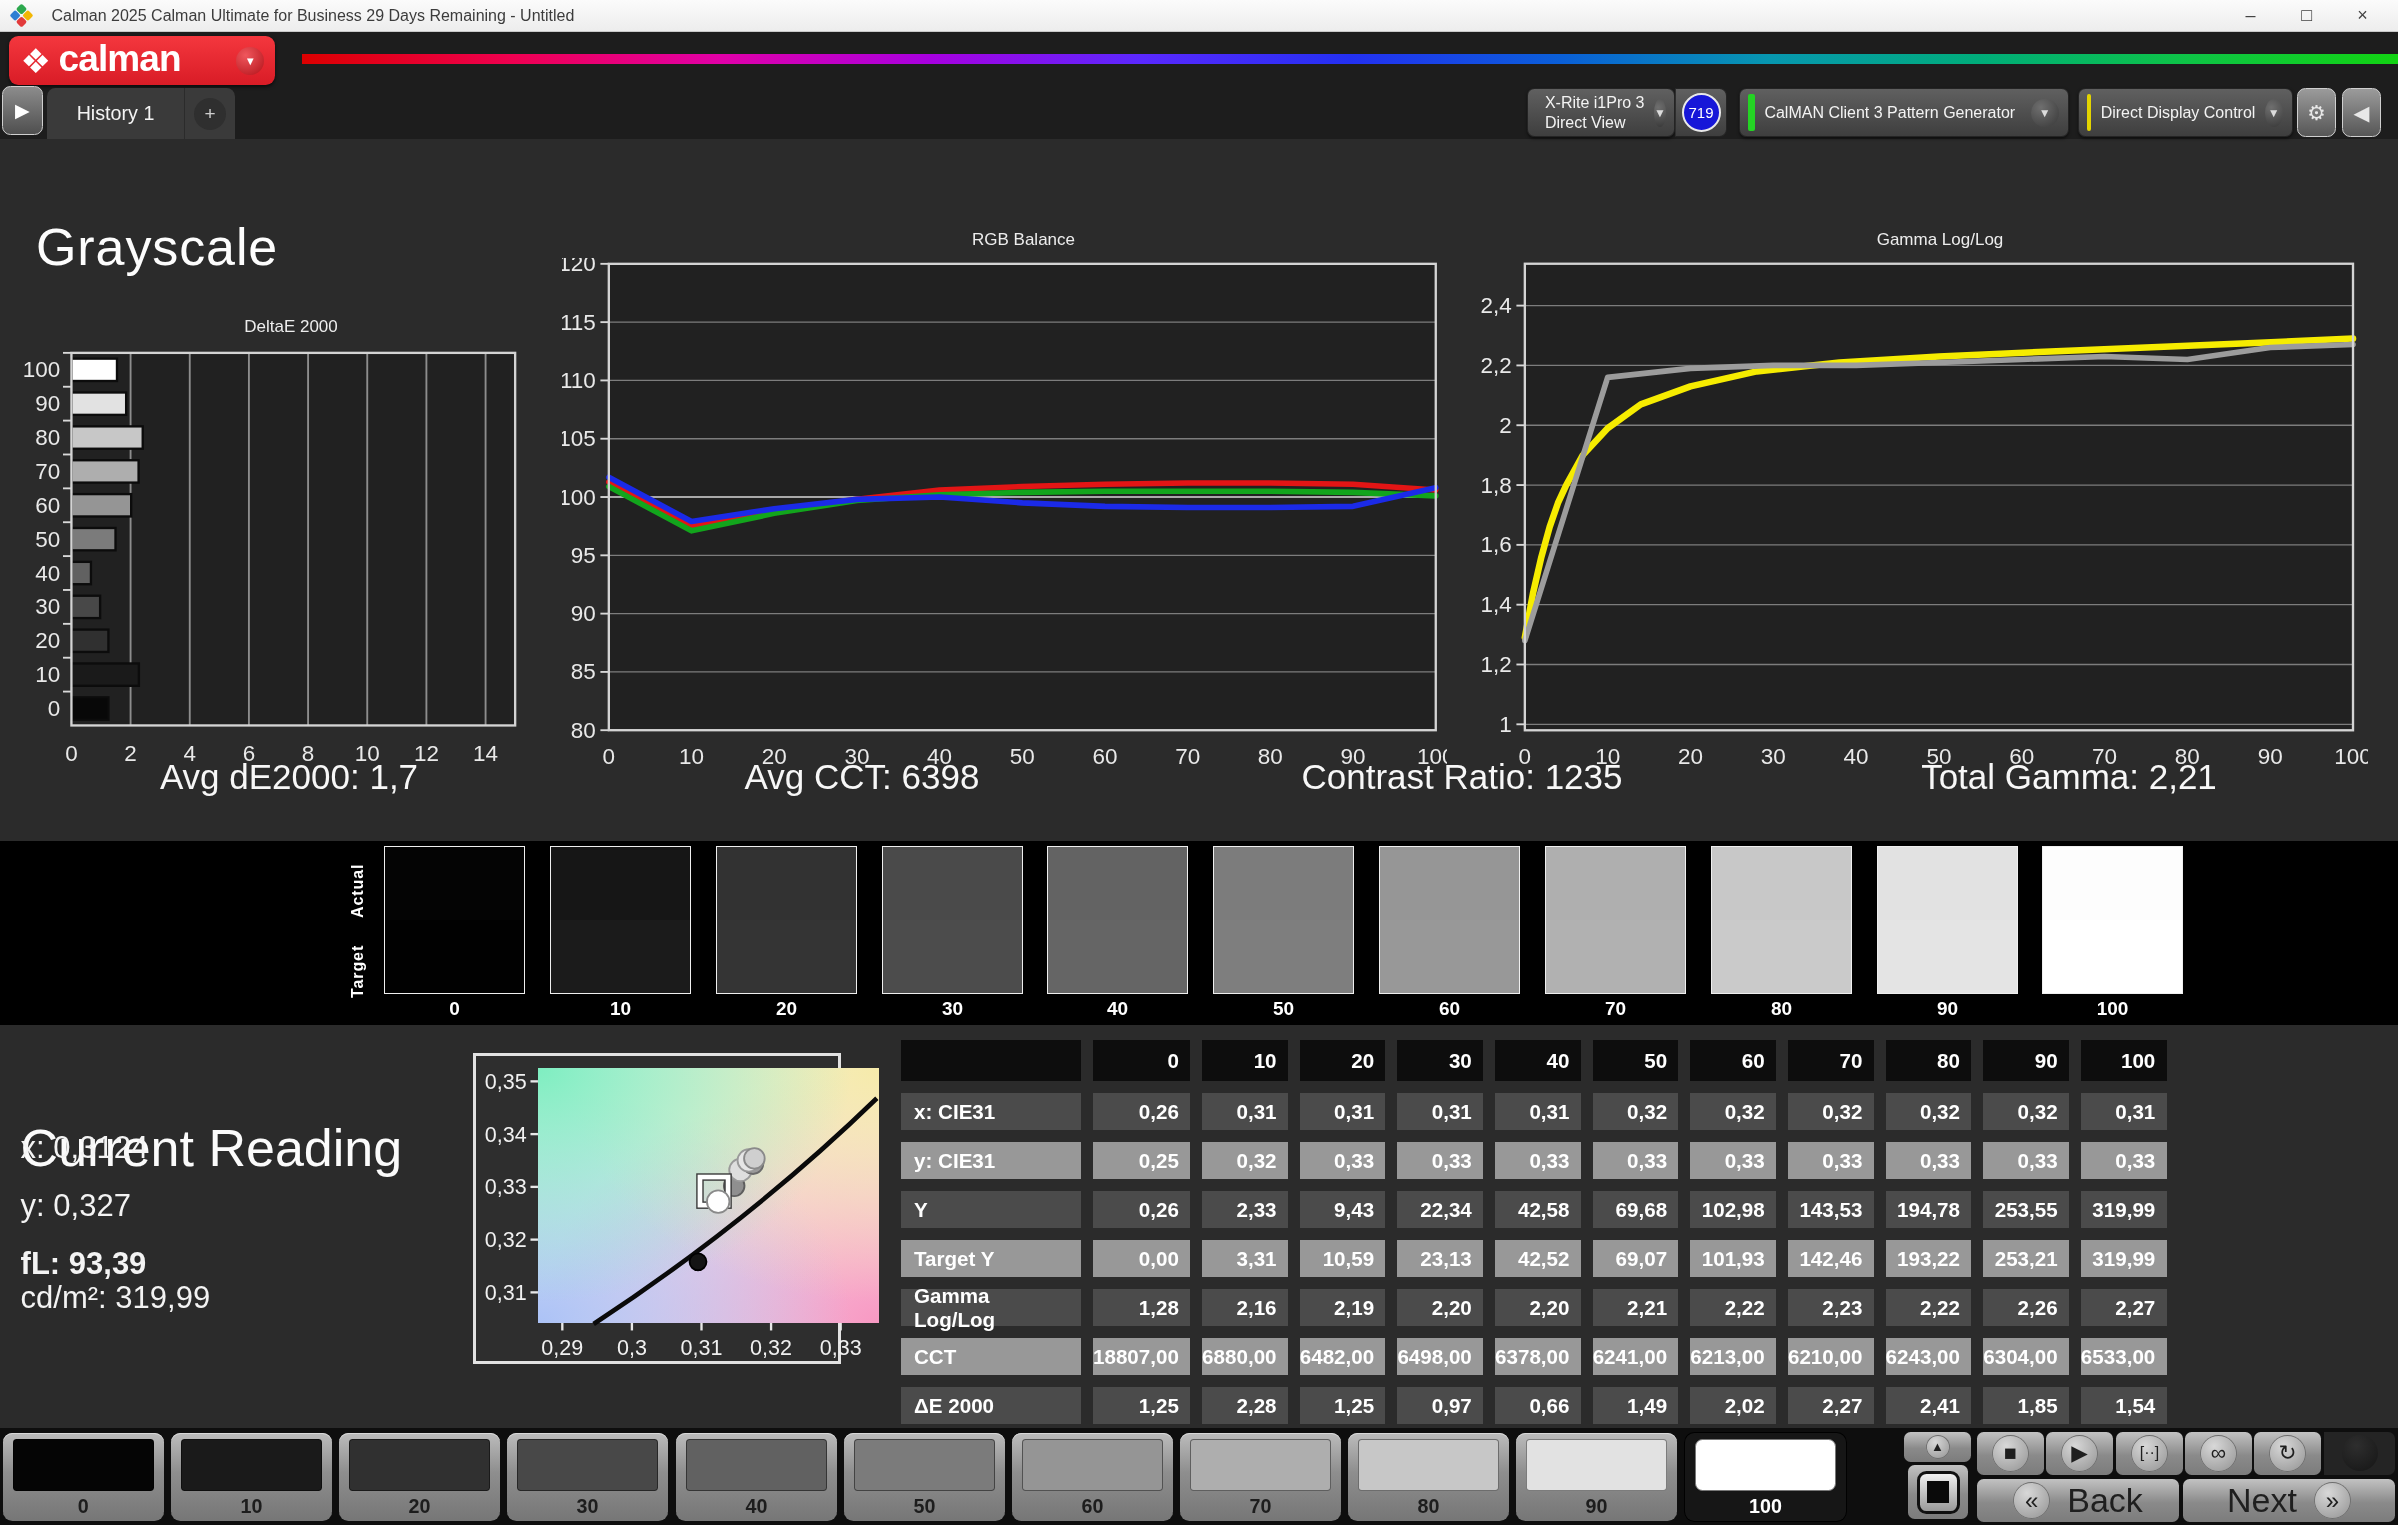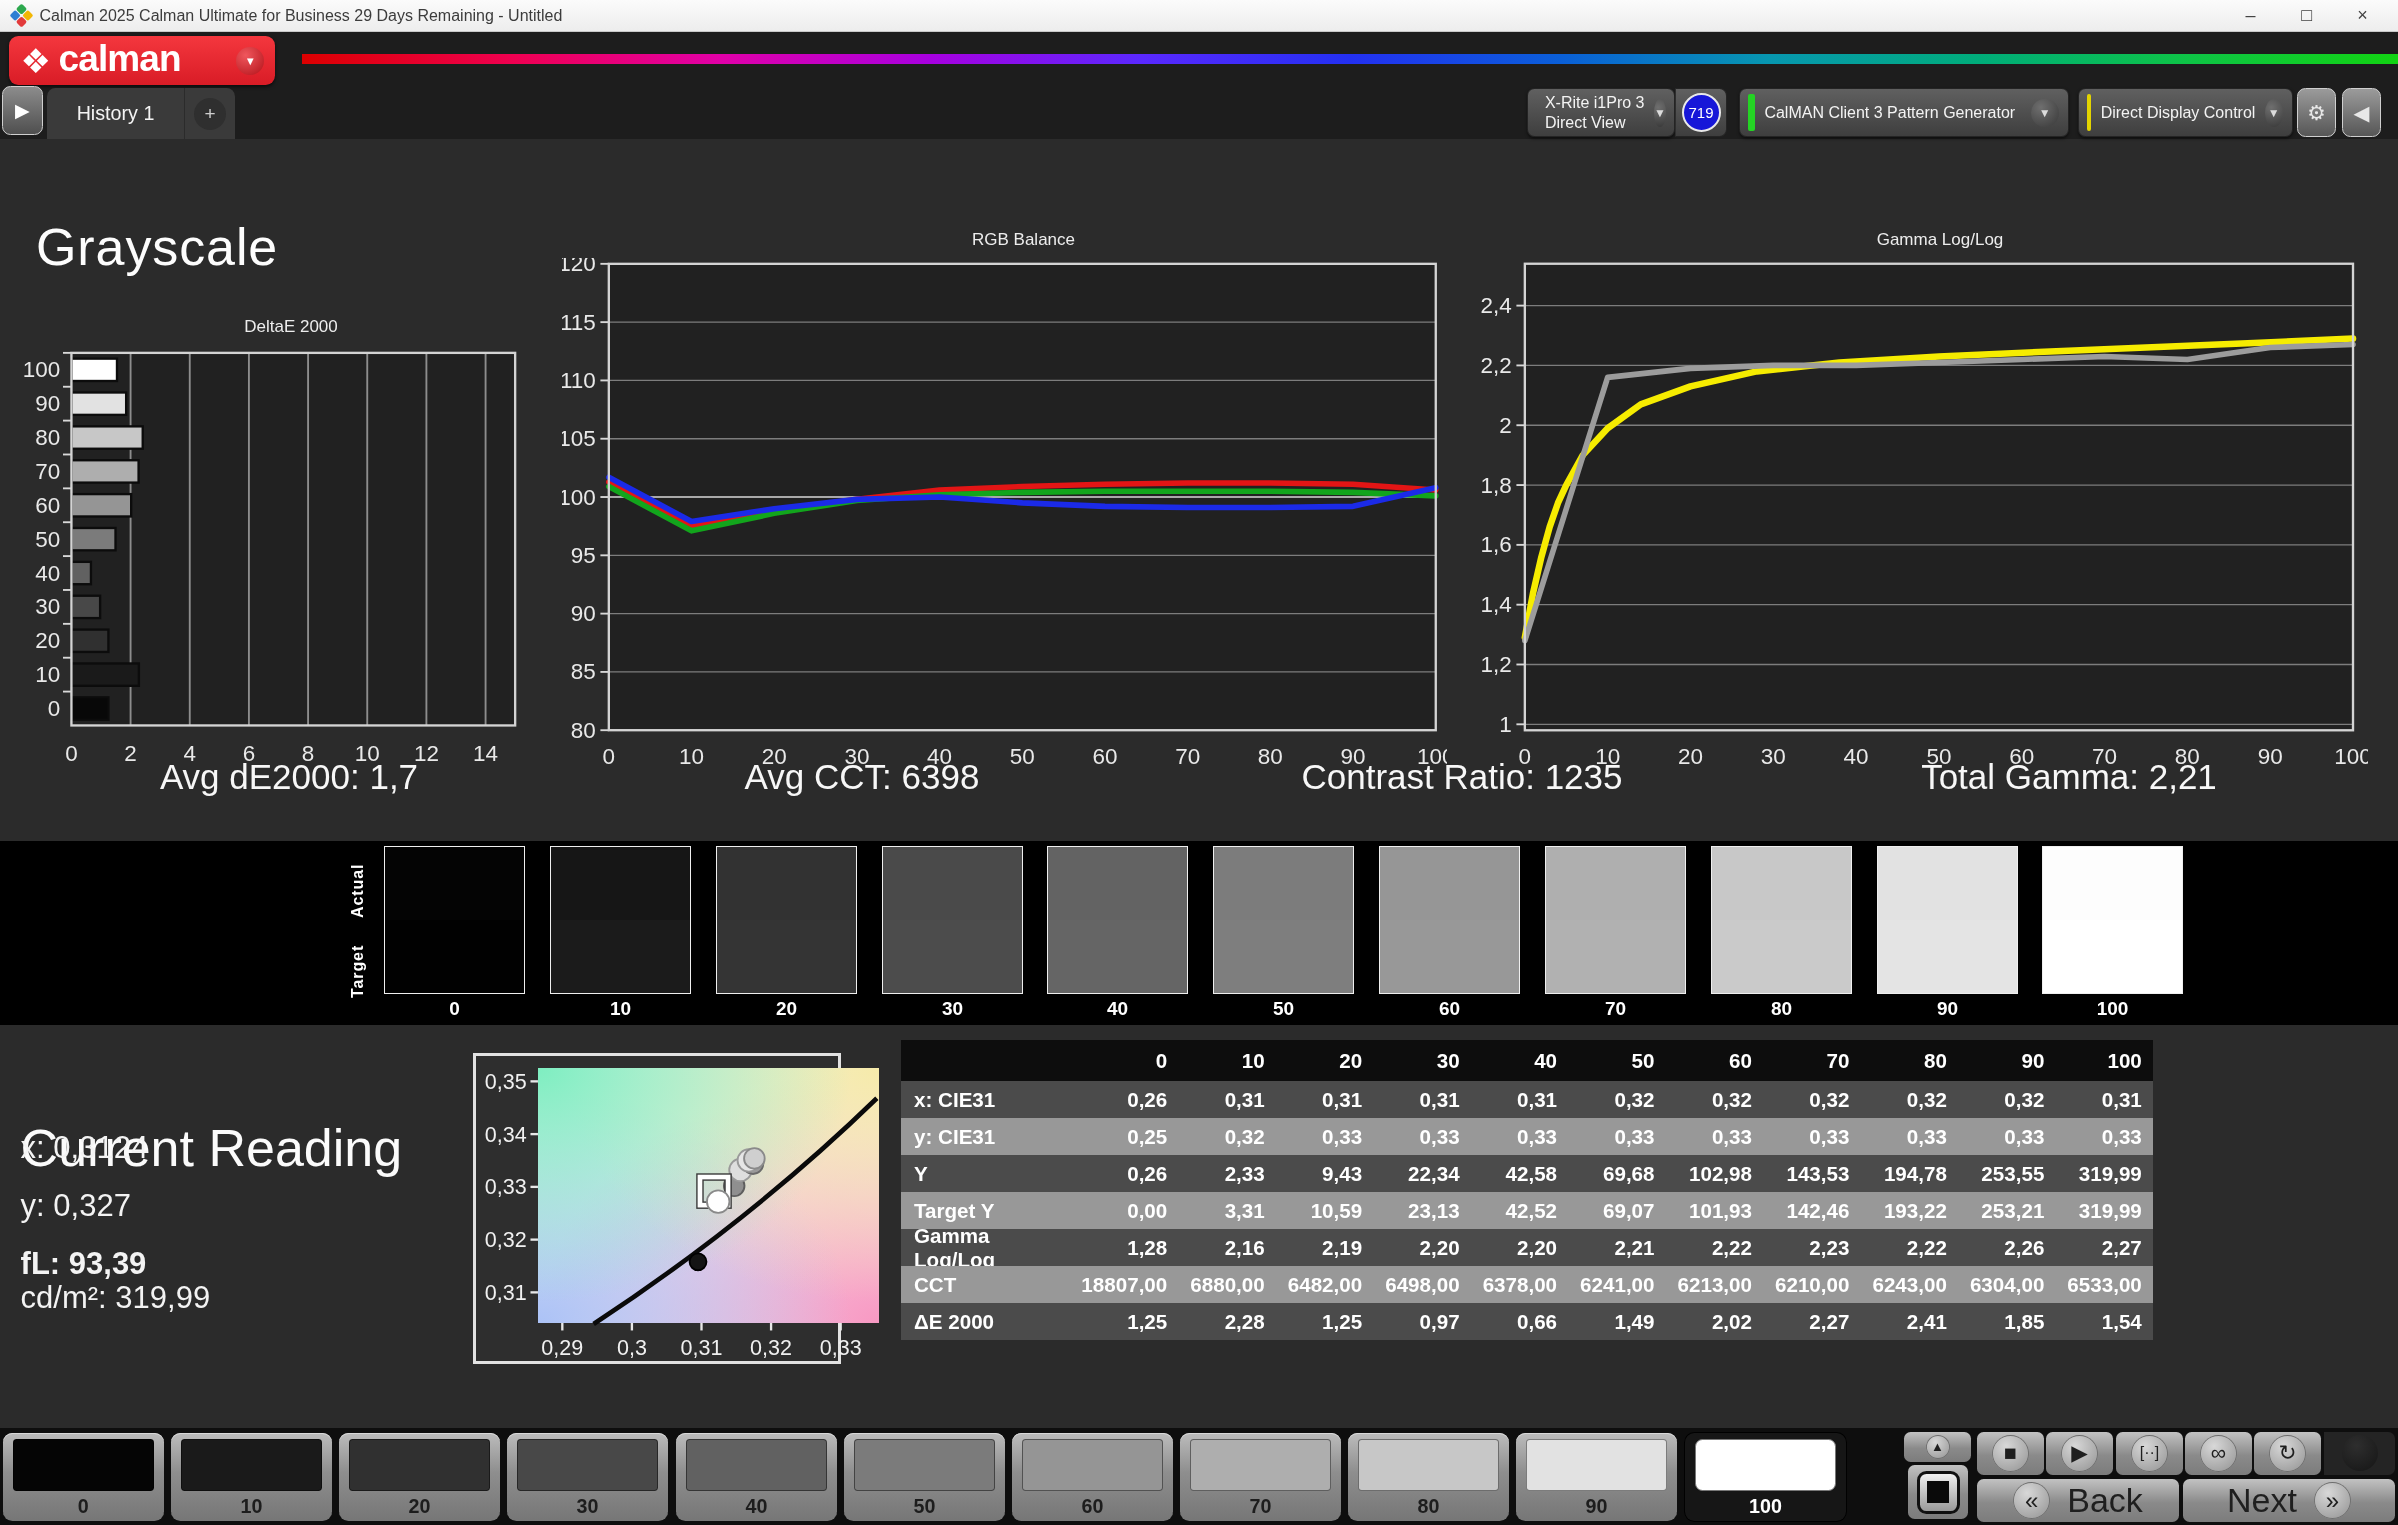--- a/index.html
+++ b/index.html
@@ -4,21 +4,21 @@
 <style>
   * { margin:0; padding:0; box-sizing:border-box; }
   html,body { width:2399px; height:1525px; }
   body {
     position:relative; overflow:hidden;
     background:#2b2b2b;
     font-family:"Liberation Sans", sans-serif;
     color:#f2f2f2;
     -webkit-font-smoothing:antialiased;
   }
-  .abs { position:absolute; }
+  .abs { position:absolute;gap:12px; }
 
   
   .titlebar {
     left:0; top:0; width:2399px; height:32px;
     background:linear-gradient(#fbfbfb,#ededed);
     border-bottom:0.9px solid #c9c9c9;
     display:flex; align-items:center; padding:0 9.4px;
   }
   .mini-logo { width:17px; height:17px; transform:rotate(45deg); display:grid;
     grid-template-columns:1fr 1fr; grid-template-rows:1fr 1fr; gap:1.9px; margin:0 9.4px 0 3.7px; }

